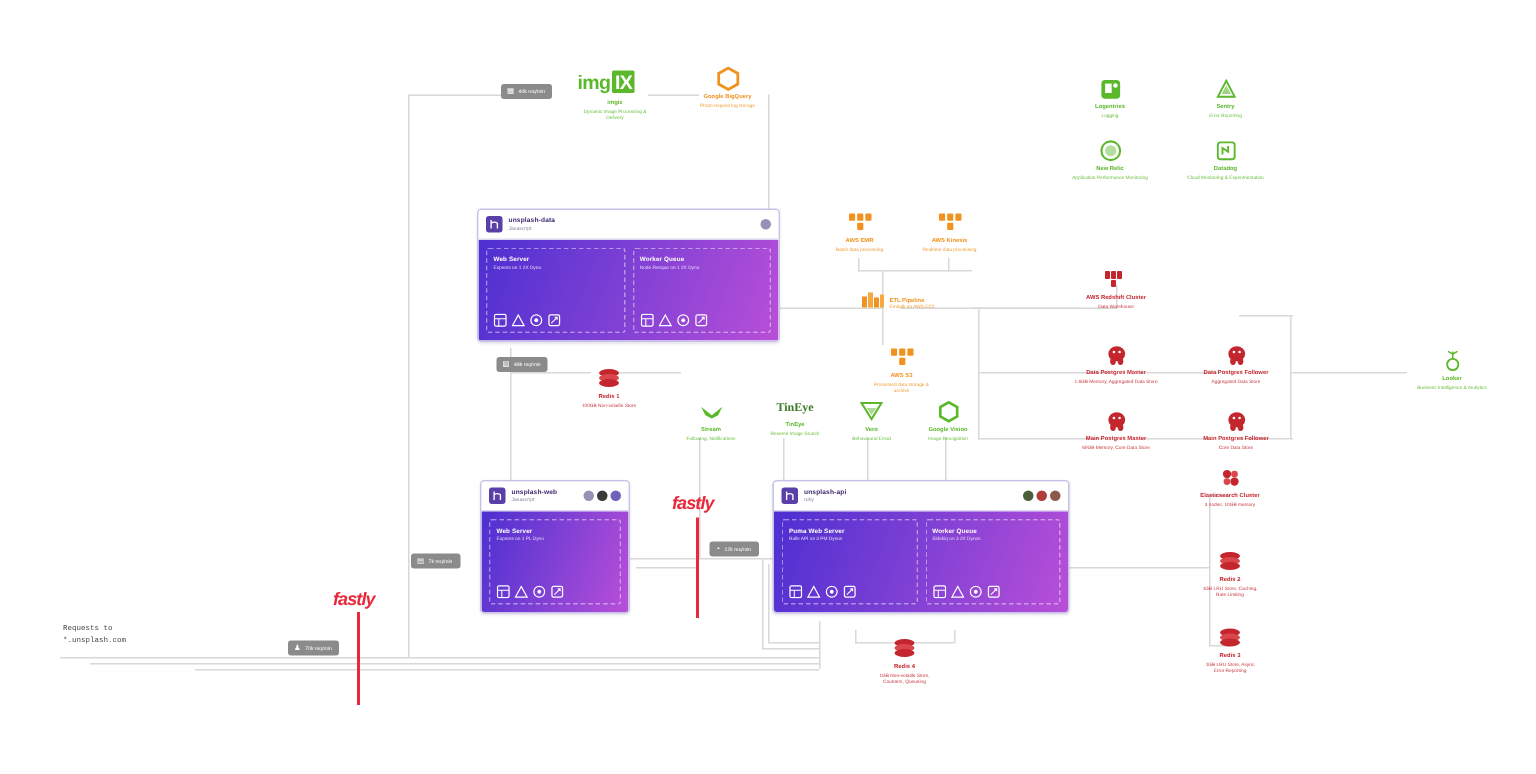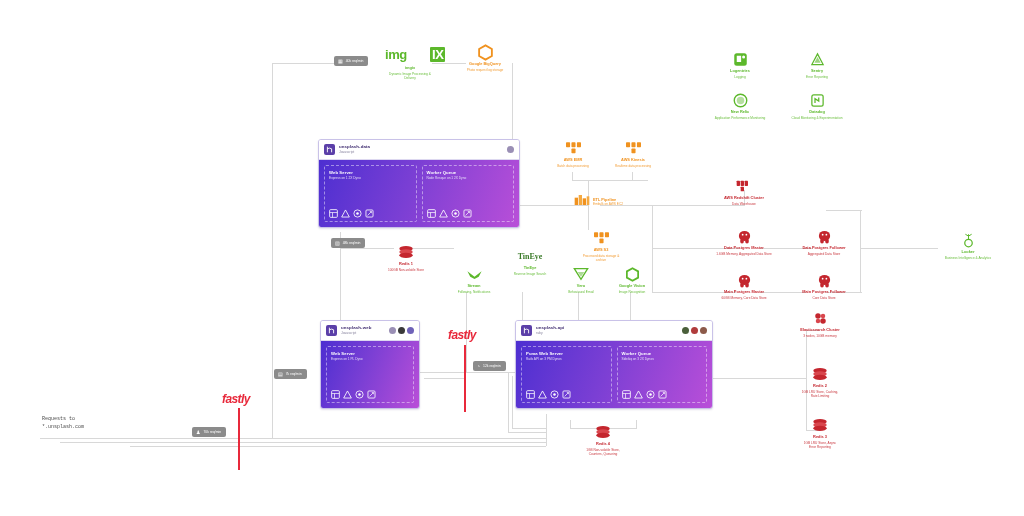--- a/index.html
+++ b/index.html
@@ -55,21 +55,21 @@
   .badge{position:absolute;display:flex;align-items:center;gap:3px;height:10px;
          padding:0 5px 0 4px;border-radius:2px;background:#8b8b8b;color:#fff;
          font-size:3.4px;white-space:nowrap;}
   .badge .bi{font-size:5px;line-height:1;}
 
   
   .fastly{position:absolute;font-size:12px;font-weight:bold;color:#e8293b;
           font-style:italic;letter-spacing:-.6px;}
   .fastly-bar{position:absolute;width:2px;background:#e8293b;}
   .imgix{position:absolute;display:flex;align-items:center;font-size:13px;
-         font-weight:bold;color:#5cb82b;letter-spacing:-.4px;gap:22px;}
+         font-weight:bold;color:#5cb82b;letter-spacing:-.4px;}
   .imgix .ix{background:#5cb82b;color:#fff;padding:0 2px;margin-left:1px;border-radius:1px;}
 
   .reqlabel{position:absolute;font-size:5px;color:#4a4a4a;line-height:1.5;
             font-family:"Liberation Mono",monospace;}
 </style>
 </head>
 <body>
 
 <div id="stage">
 
@@ -279,21 +279,21 @@
 
   <div class="node green" style="left:474px;top:266px;">
     <div class="ico">
       <svg width="17" height="12" viewBox="0 0 24 16">
           <path d="M2 4 L12 12 L22 4 L18 12 L12 15 L6 12 Z" fill="#5cb82b"></path>
         </svg>
     </div>
     <div class="nm">Stream</div>
     <div class="ds">Following, Notifications</div>
   </div>
-  <div class="node green" style="left:530px;top:248px;">
+  <div class="node green" style="left:530px;top:263px;">
     <div class="ico">
       <div style="font-size:8px;font-weight:bold;color:#3a7a28;font-family:'Liberation Serif',serif;">TinEye</div>
     </div>
     <div class="nm">TinEye</div>
     <div class="ds">Reverse Image Search</div>
   </div>
   <div class="node green" style="left:581px;top:266px;">
     <div class="ico">
       <svg width="16" height="14" viewBox="0 0 24 20">
           <path d="M2 2 L22 2 L12 18 Z" fill="none" stroke="#5cb82b" stroke-width="2"></path>

